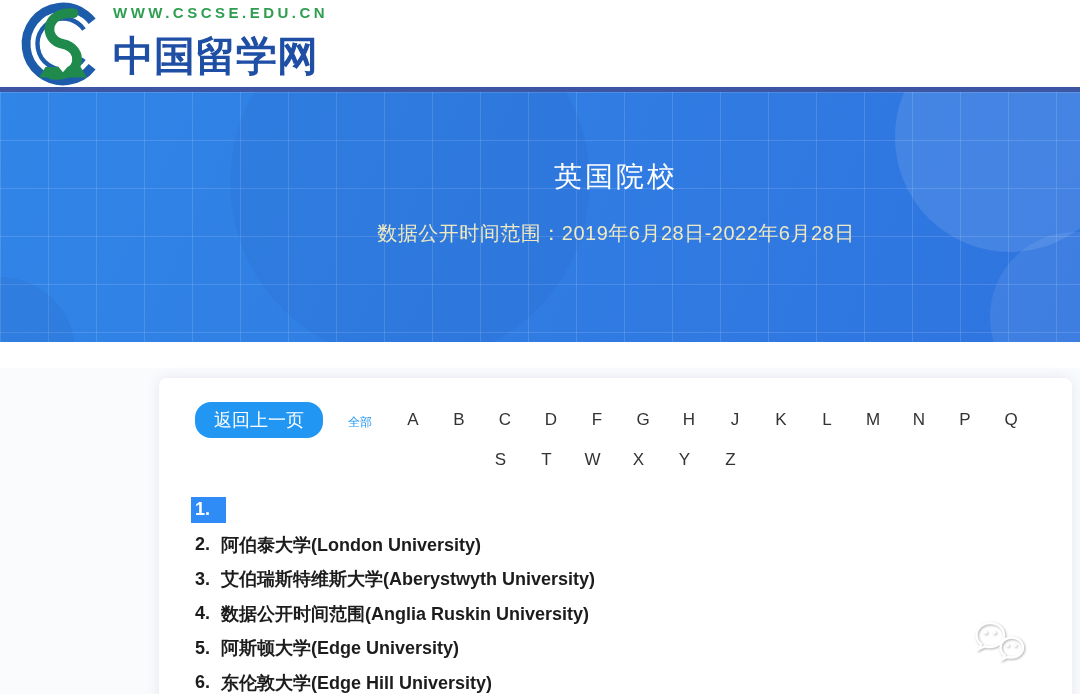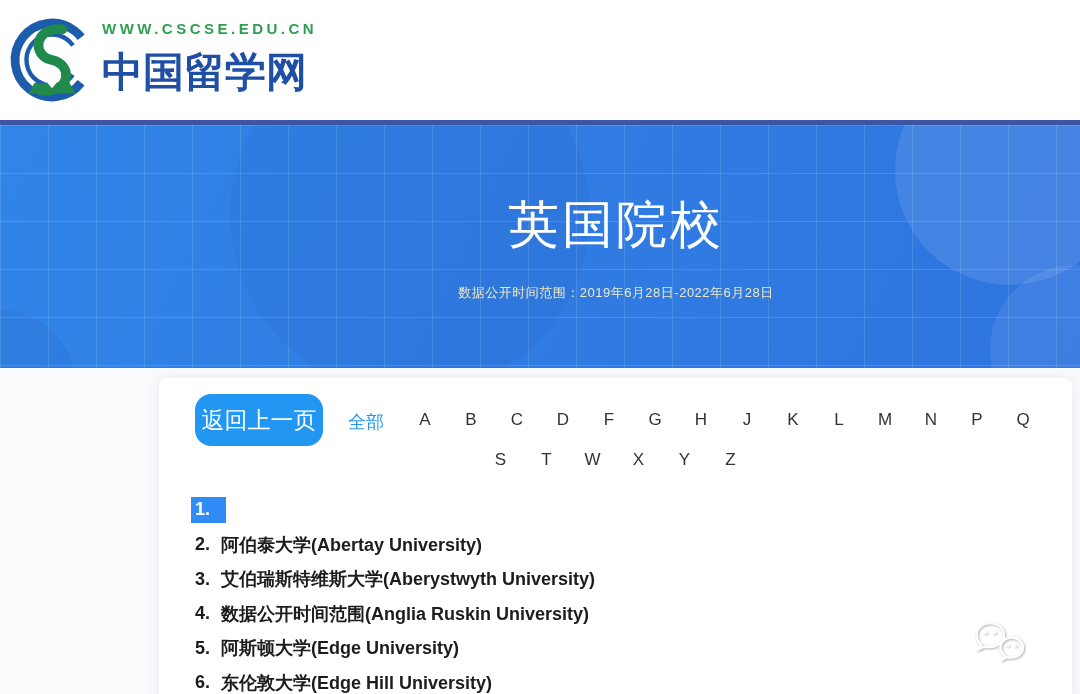--- a/index.html
+++ b/index.html
@@ -1,20 +1,20 @@
 <!DOCTYPE html>
 <html><head>
 <meta charset="utf-8">
 <style>
   * { margin:0; padding:0; box-sizing:border-box; }
   html,body { width:1080px; height:694px; overflow:hidden; }
   body { font-family:"Liberation Sans", sans-serif; background:#ffffff; position:relative; }
 
   
-  .header { height:120px; background:#ffffff; display:flex; align-items:center; padding-left:8px; }
+  .header { height:87px; background:#ffffff; display:flex; align-items:center; padding-left:19px; }
   .logo-wrap { display:flex; align-items:flex-start; cursor:pointer; }
   .logo-mark { width:88px; height:92px; }
   .logo-text { margin-left:6px; padding-top:6px; }
   .site-url { color:#2f9e51; font-weight:bold; font-size:15px; letter-spacing:3.5px; }
   .site-name { color:#1e4fa5; font-size:41px; font-weight:bold; margin-top:8px;
                font-family:"Liberation Serif", serif; }
 
   
   .strip { height:5px; background:#3d56a3; }
 
@@ -26,37 +26,37 @@
       linear-gradient(90deg, rgba(255,255,255,0.13) 1px, transparent 1px),
       linear-gradient(115deg, #3185e7 0%, #2f74df 100%);
     background-size:48px 48px, 48px 48px, 100% 100%;
   }
   .circle { position:absolute; border-radius:50%; }
   .c1 { width:230px; height:230px; right:-45px; top:-70px; background:rgba(255,255,255,0.10); }
   .c2 { width:170px; height:170px; right:-80px; top:140px; background:rgba(255,255,255,0.08); }
   .c4 { width:360px; height:360px; left:230px; top:-90px; background:rgba(15,40,120,0.05); }
   .c5 { width:150px; height:150px; left:-75px; top:185px; background:rgba(15,40,120,0.06); }
   .banner-content { position:absolute; left:160px; width:912px; top:0; text-align:center; }
-  .banner-title { margin-top:66px; font-size:51px; color:#ffffff; letter-spacing:3px; font-weight:400; }
-  .banner-subtitle { margin-top:24px; font-size:13px; color:#efe9c2; letter-spacing:0.5px; }
+  .banner-title { margin-top:66px; font-size:28px; color:#ffffff; letter-spacing:3px; font-weight:400; }
+  .banner-subtitle { margin-top:24px; font-size:20px; color:#efe9c2; letter-spacing:0.5px; }
 
   
   .page-bg { position:absolute; left:0; right:0; top:368px; bottom:0; background:#fafbfd; }
 
   
   .card { position:absolute; left:159px; top:378px; width:913px; height:330px;
           background:#ffffff; border-radius:8px;
           box-shadow:0 0 14px rgba(30,60,120,0.10);
           padding:24px 0 0 36px; }
 
   .nav-row1 { display:flex; align-items:center; height:36px; }
-  .back-btn { width:128px; height:52px; background:#2196f3; color:#ffffff; font-size:23px;
+  .back-btn { width:128px; height:36px; background:#2196f3; color:#ffffff; font-size:18px;
               border:none; border-radius:16px; cursor:pointer; display:flex;
               align-items:center; justify-content:center; font-family:inherit; }
-  .all-link { margin:4px 18px 0 25px; color:#2196f3; font-size:18px; cursor:pointer; }
+  .all-link { margin:4px 18px 0 25px; color:#2196f3; font-size:12px; cursor:pointer; }
   .letter { width:46px; text-align:center; color:#333333; font-size:17px; cursor:pointer; }
   .nav-row2 { display:flex; justify-content:center; margin:8px 36px 0 0; height:28px; align-items:center; }
 
   
   .uni-list { list-style:none; margin-top:19px; }
   .uni-list li { height:34.5px; display:flex; align-items:center;
                  font-size:18px; font-weight:700; color:#1c1c1c; cursor:pointer; }
   .uni-num { margin-right:11px; }
   .hl-wrap { display:inline-flex; align-items:center; }
   li.highlighted .hl-wrap { background:#2f8bf5; color:#ffffff; padding:2px 5px 3px 4px; margin-left:-4px; }
@@ -135,21 +135,21 @@
 
   <ul class="uni-list">
     <li class="highlighted">
       <span class="hl-wrap">
         <span class="uni-num">1.</span>
       </span>
     </li>
     <li>
       <span class="hl-wrap">
         <span class="uni-num">2.</span>
-        <span>阿伯泰大学(Abertay University)</span>
+        <span>阿伯泰大学(London University)</span>
       </span>
     </li>
     <li>
       <span class="hl-wrap">
         <span class="uni-num">3.</span>
         <span>艾伯瑞斯特维斯大学(Aberystwyth University)</span>
       </span>
     </li>
     <li>
       <span class="hl-wrap">

